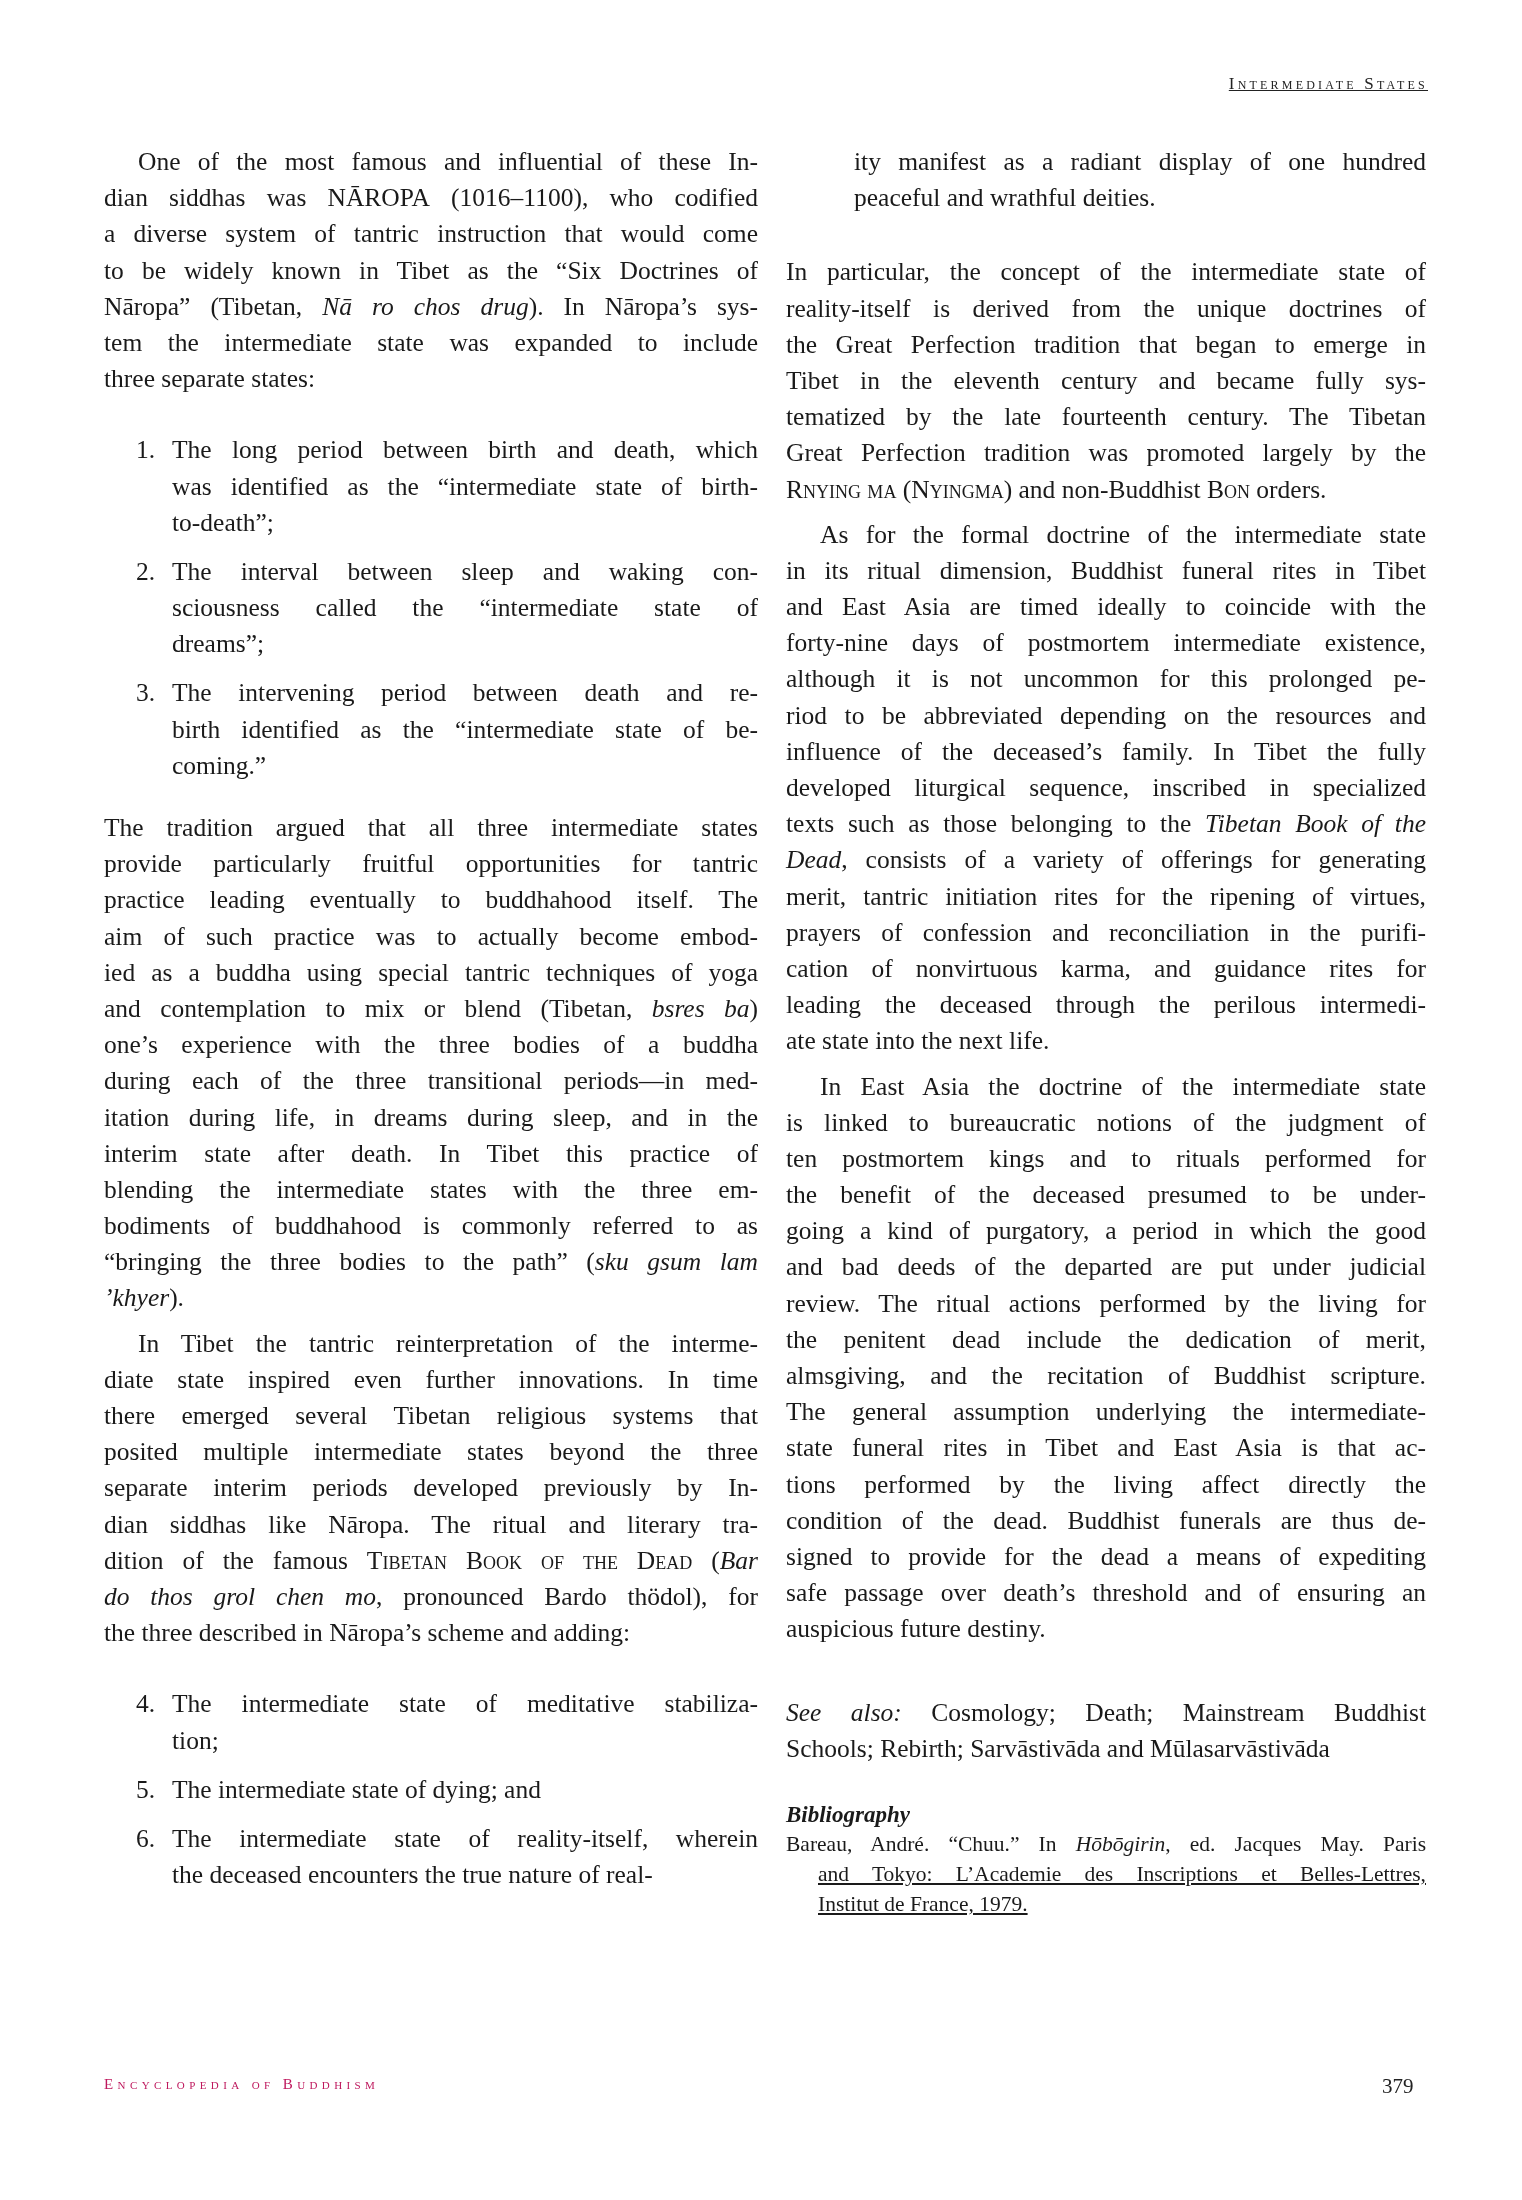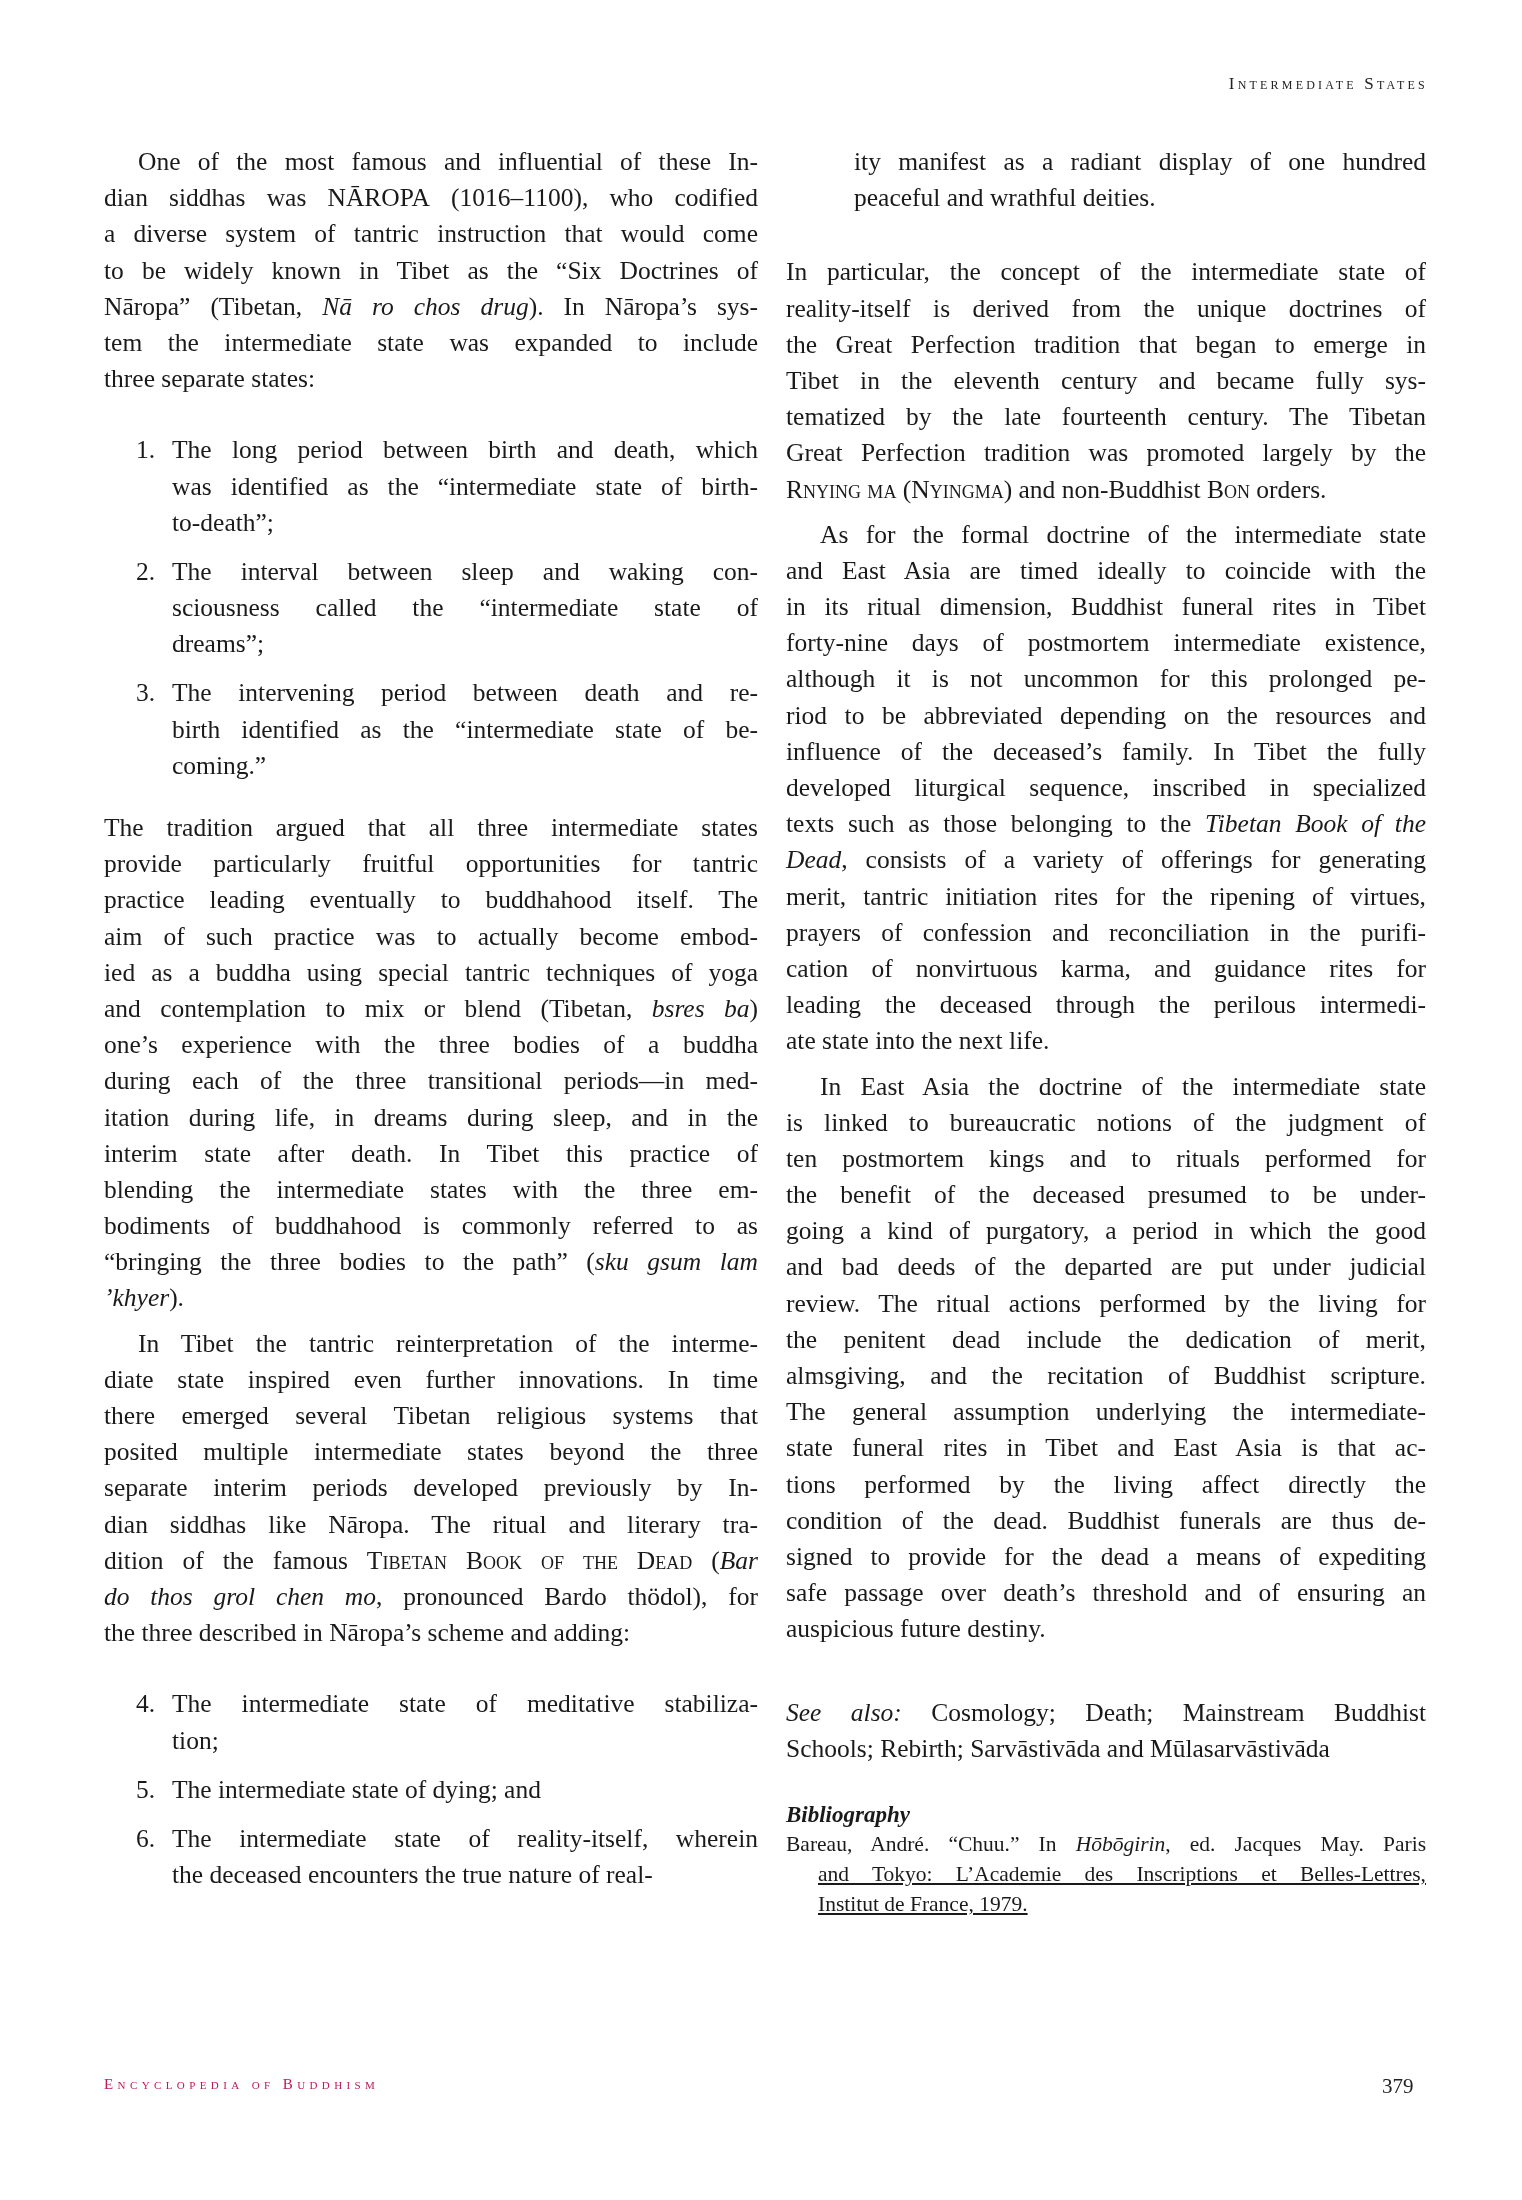--- a/index.html
+++ b/index.html
@@ -1,19 +1,19 @@
 <!DOCTYPE html>
 <html><head>
 <meta charset="utf-8">
 <style>
   html, body { margin: 0; padding: 0; background: #ffffff; }
   body { width: 1522px; height: 2200px; position: relative; overflow: hidden;
          font-family: "Liberation Serif", "DejaVu Serif", serif; color: #1a1a1a; }
   .running-head { position: absolute; top: 74px; right: 94px; font-size: 17px;
-                  letter-spacing: 3.2px; font-variant: small-caps; color: #222; }
+                  letter-spacing: 3.2px; font-variant: small-caps; color: #222; text-decoration: underline; }
   .running-foot { position: absolute; top: 2076px; left: 104px; font-size: 15px;
                   letter-spacing: 4.4px; font-variant: small-caps; color: #be185d; }
   .folio { position: absolute; top: 2074px; left: 1382px; font-size: 21px; color: #222; text-align: right; }
   .col { position: absolute; width: 654px; font-size: 25.5px; line-height: 36.2px; }
   .col-left { left: 104px; top: 144px; }
   .col-right { left: 786px; top: 144px; width: 640px; }
   .line { display: block; white-space: nowrap; text-align: justify; text-align-last: justify; height: 36.2px; }
   .line.last { text-align-last: left; }
   .indent { padding-left: 34px; }
   .para { margin: 0 0 9px 0; }
@@ -124,22 +124,22 @@
       <span class="line">In particular, the concept of the intermediate state of</span>
       <span class="line">reality-itself is derived from the unique doctrines of</span>
       <span class="line">the Great Perfection tradition that began to emerge in</span>
       <span class="line">Tibet in the eleventh century and became fully sys-</span>
       <span class="line">tematized by the late fourteenth century. The Tibetan</span>
       <span class="line">Great Perfection tradition was promoted largely by the</span>
       <span class="line last"><span class="sc">Rnying ma</span> (<span class="sc">Nyingma</span>) and non-Buddhist <span class="sc">Bon</span> orders.</span>
     </div>
   <div class="para">
       <span class="line indent">As for the formal doctrine of the intermediate state</span>
+      <span class="line">in its ritual dimension, Buddhist funeral rites in Tibet</span>
       <span class="line">and East Asia are timed ideally to coincide with the</span>
-      <span class="line">in its ritual dimension, Buddhist funeral rites in Tibet</span>
       <span class="line">forty-nine days of postmortem intermediate existence,</span>
       <span class="line">although it is not uncommon for this prolonged pe-</span>
       <span class="line">riod to be abbreviated depending on the resources and</span>
       <span class="line">influence of the deceased’s family. In Tibet the fully</span>
       <span class="line">developed liturgical sequence, inscribed in specialized</span>
       <span class="line">texts such as those belonging to the <i>Tibetan Book of the</i></span>
       <span class="line"><i>Dead</i>, consists of a variety of offerings for generating</span>
       <span class="line">merit, tantric initiation rites for the ripening of virtues,</span>
       <span class="line">prayers of confession and reconciliation in the purifi-</span>
       <span class="line">cation of nonvirtuous karma, and guidance rites for</span>

